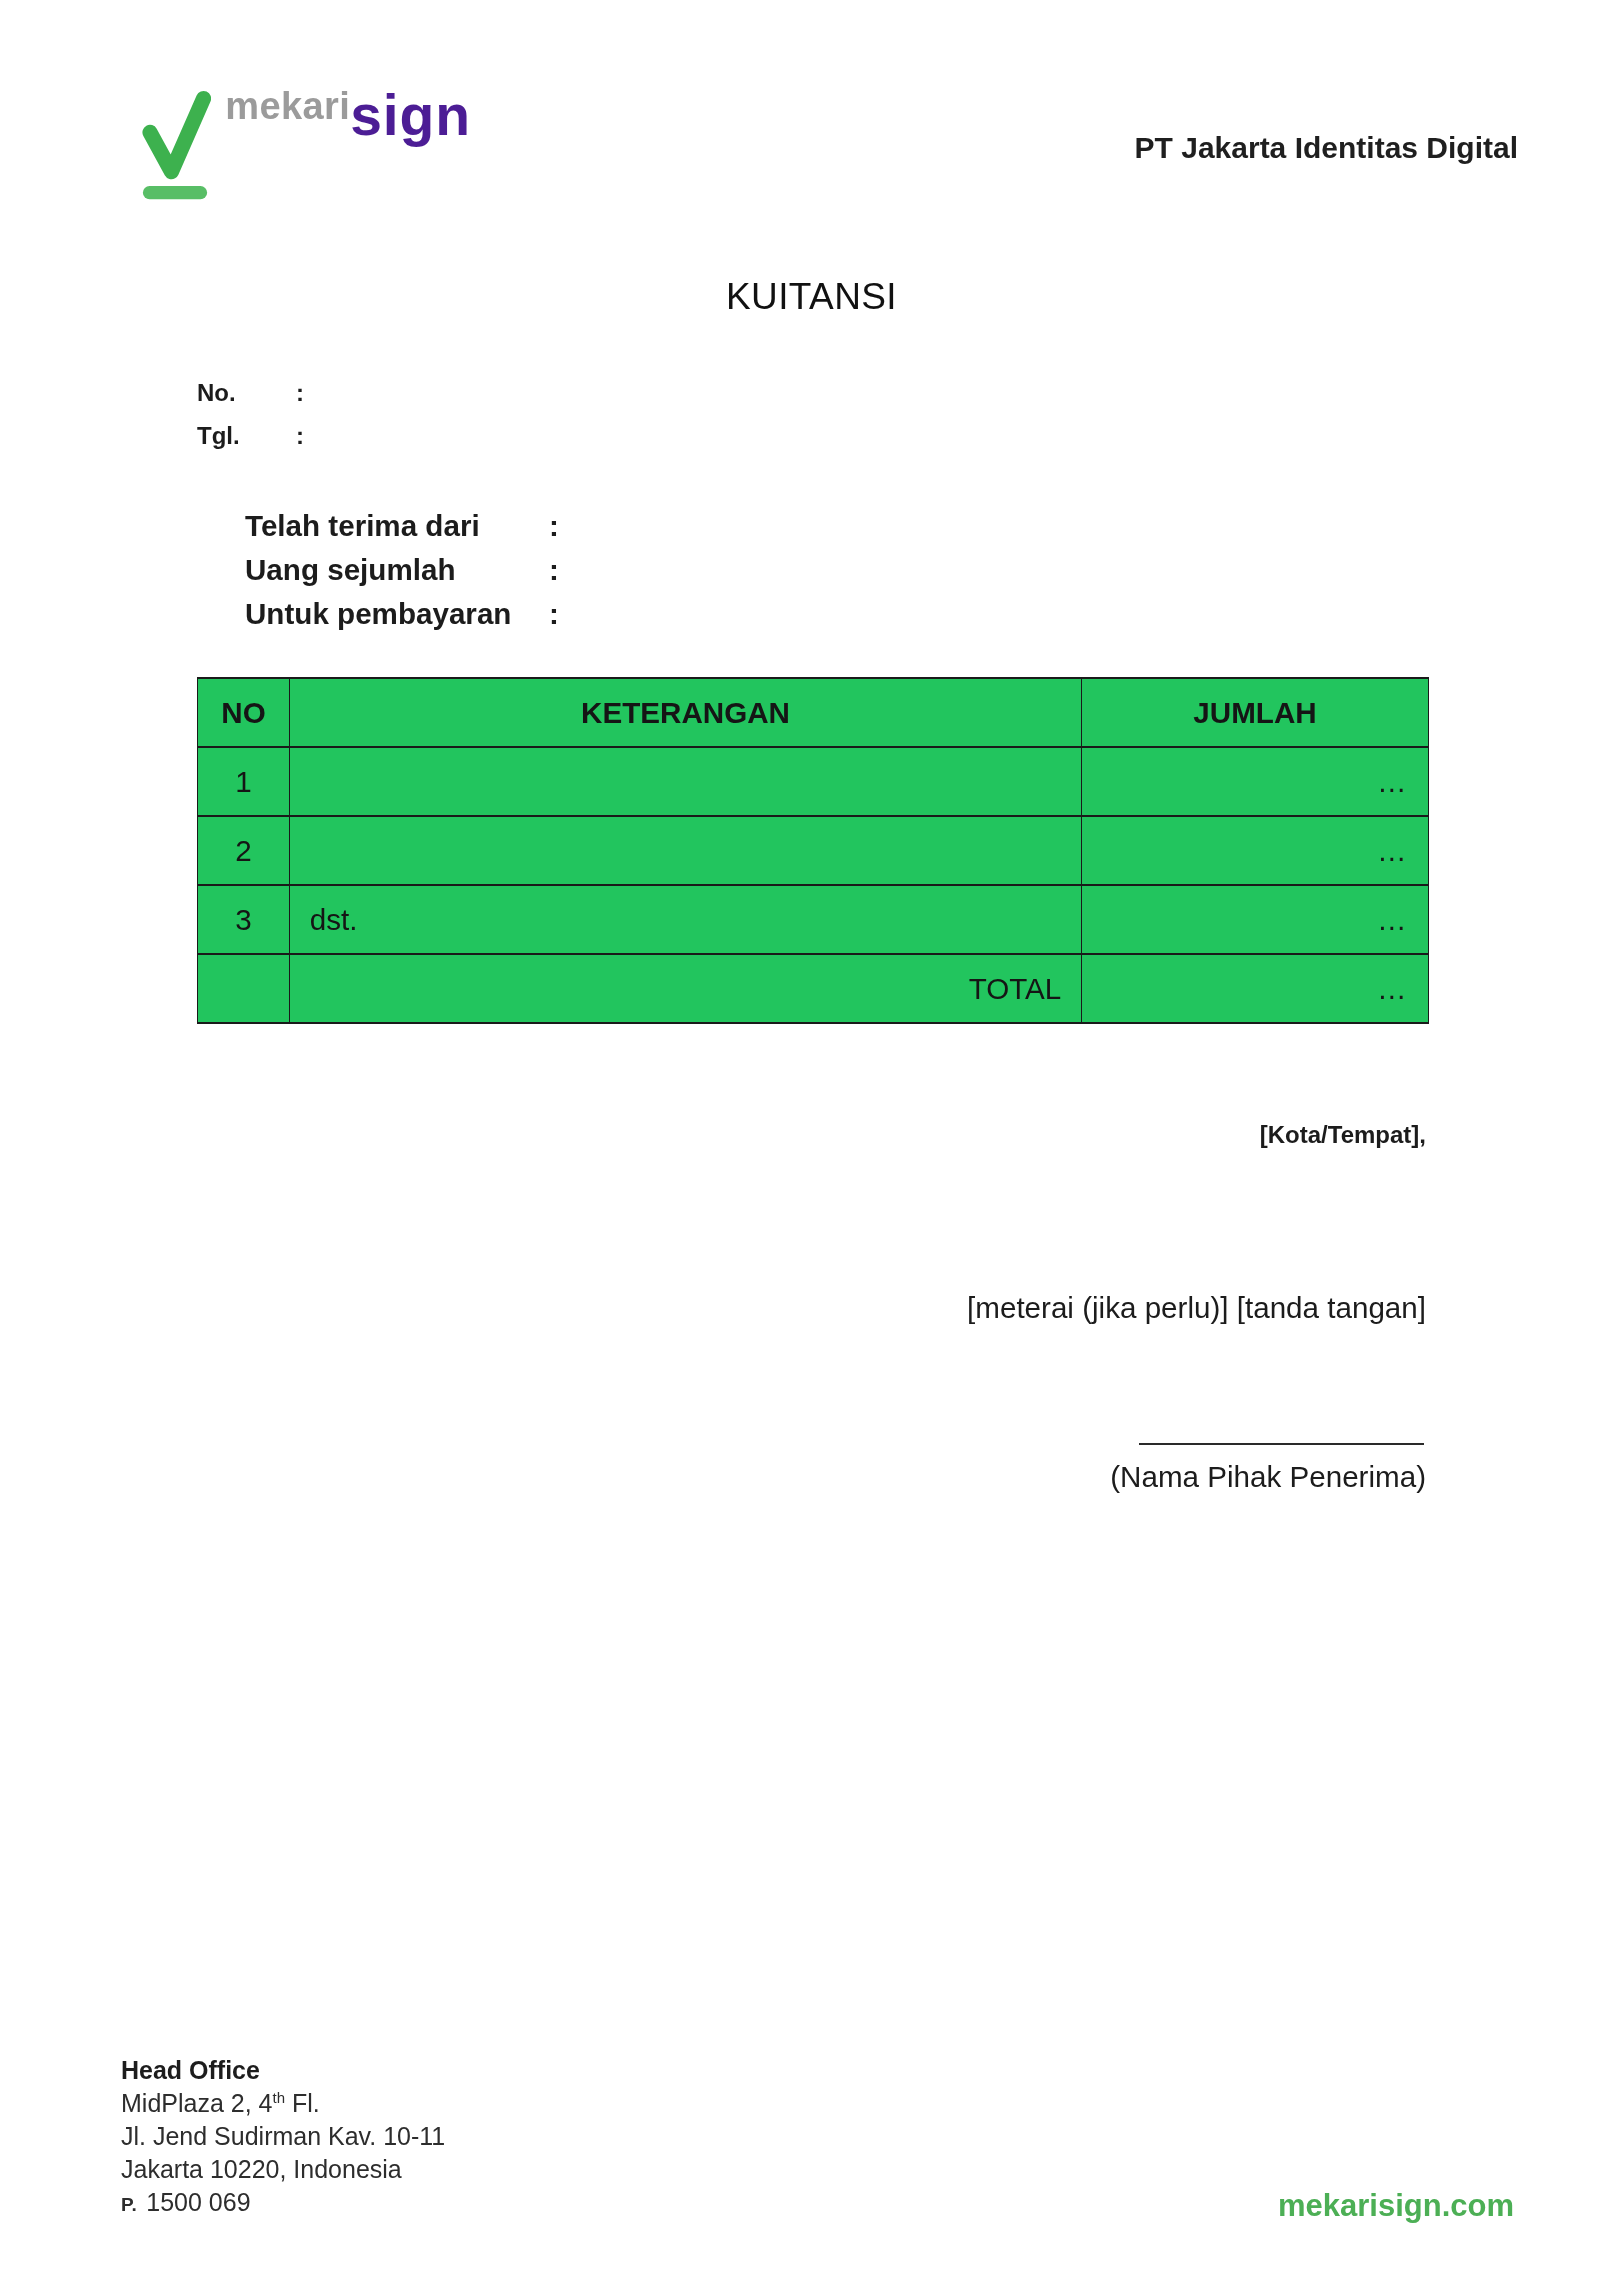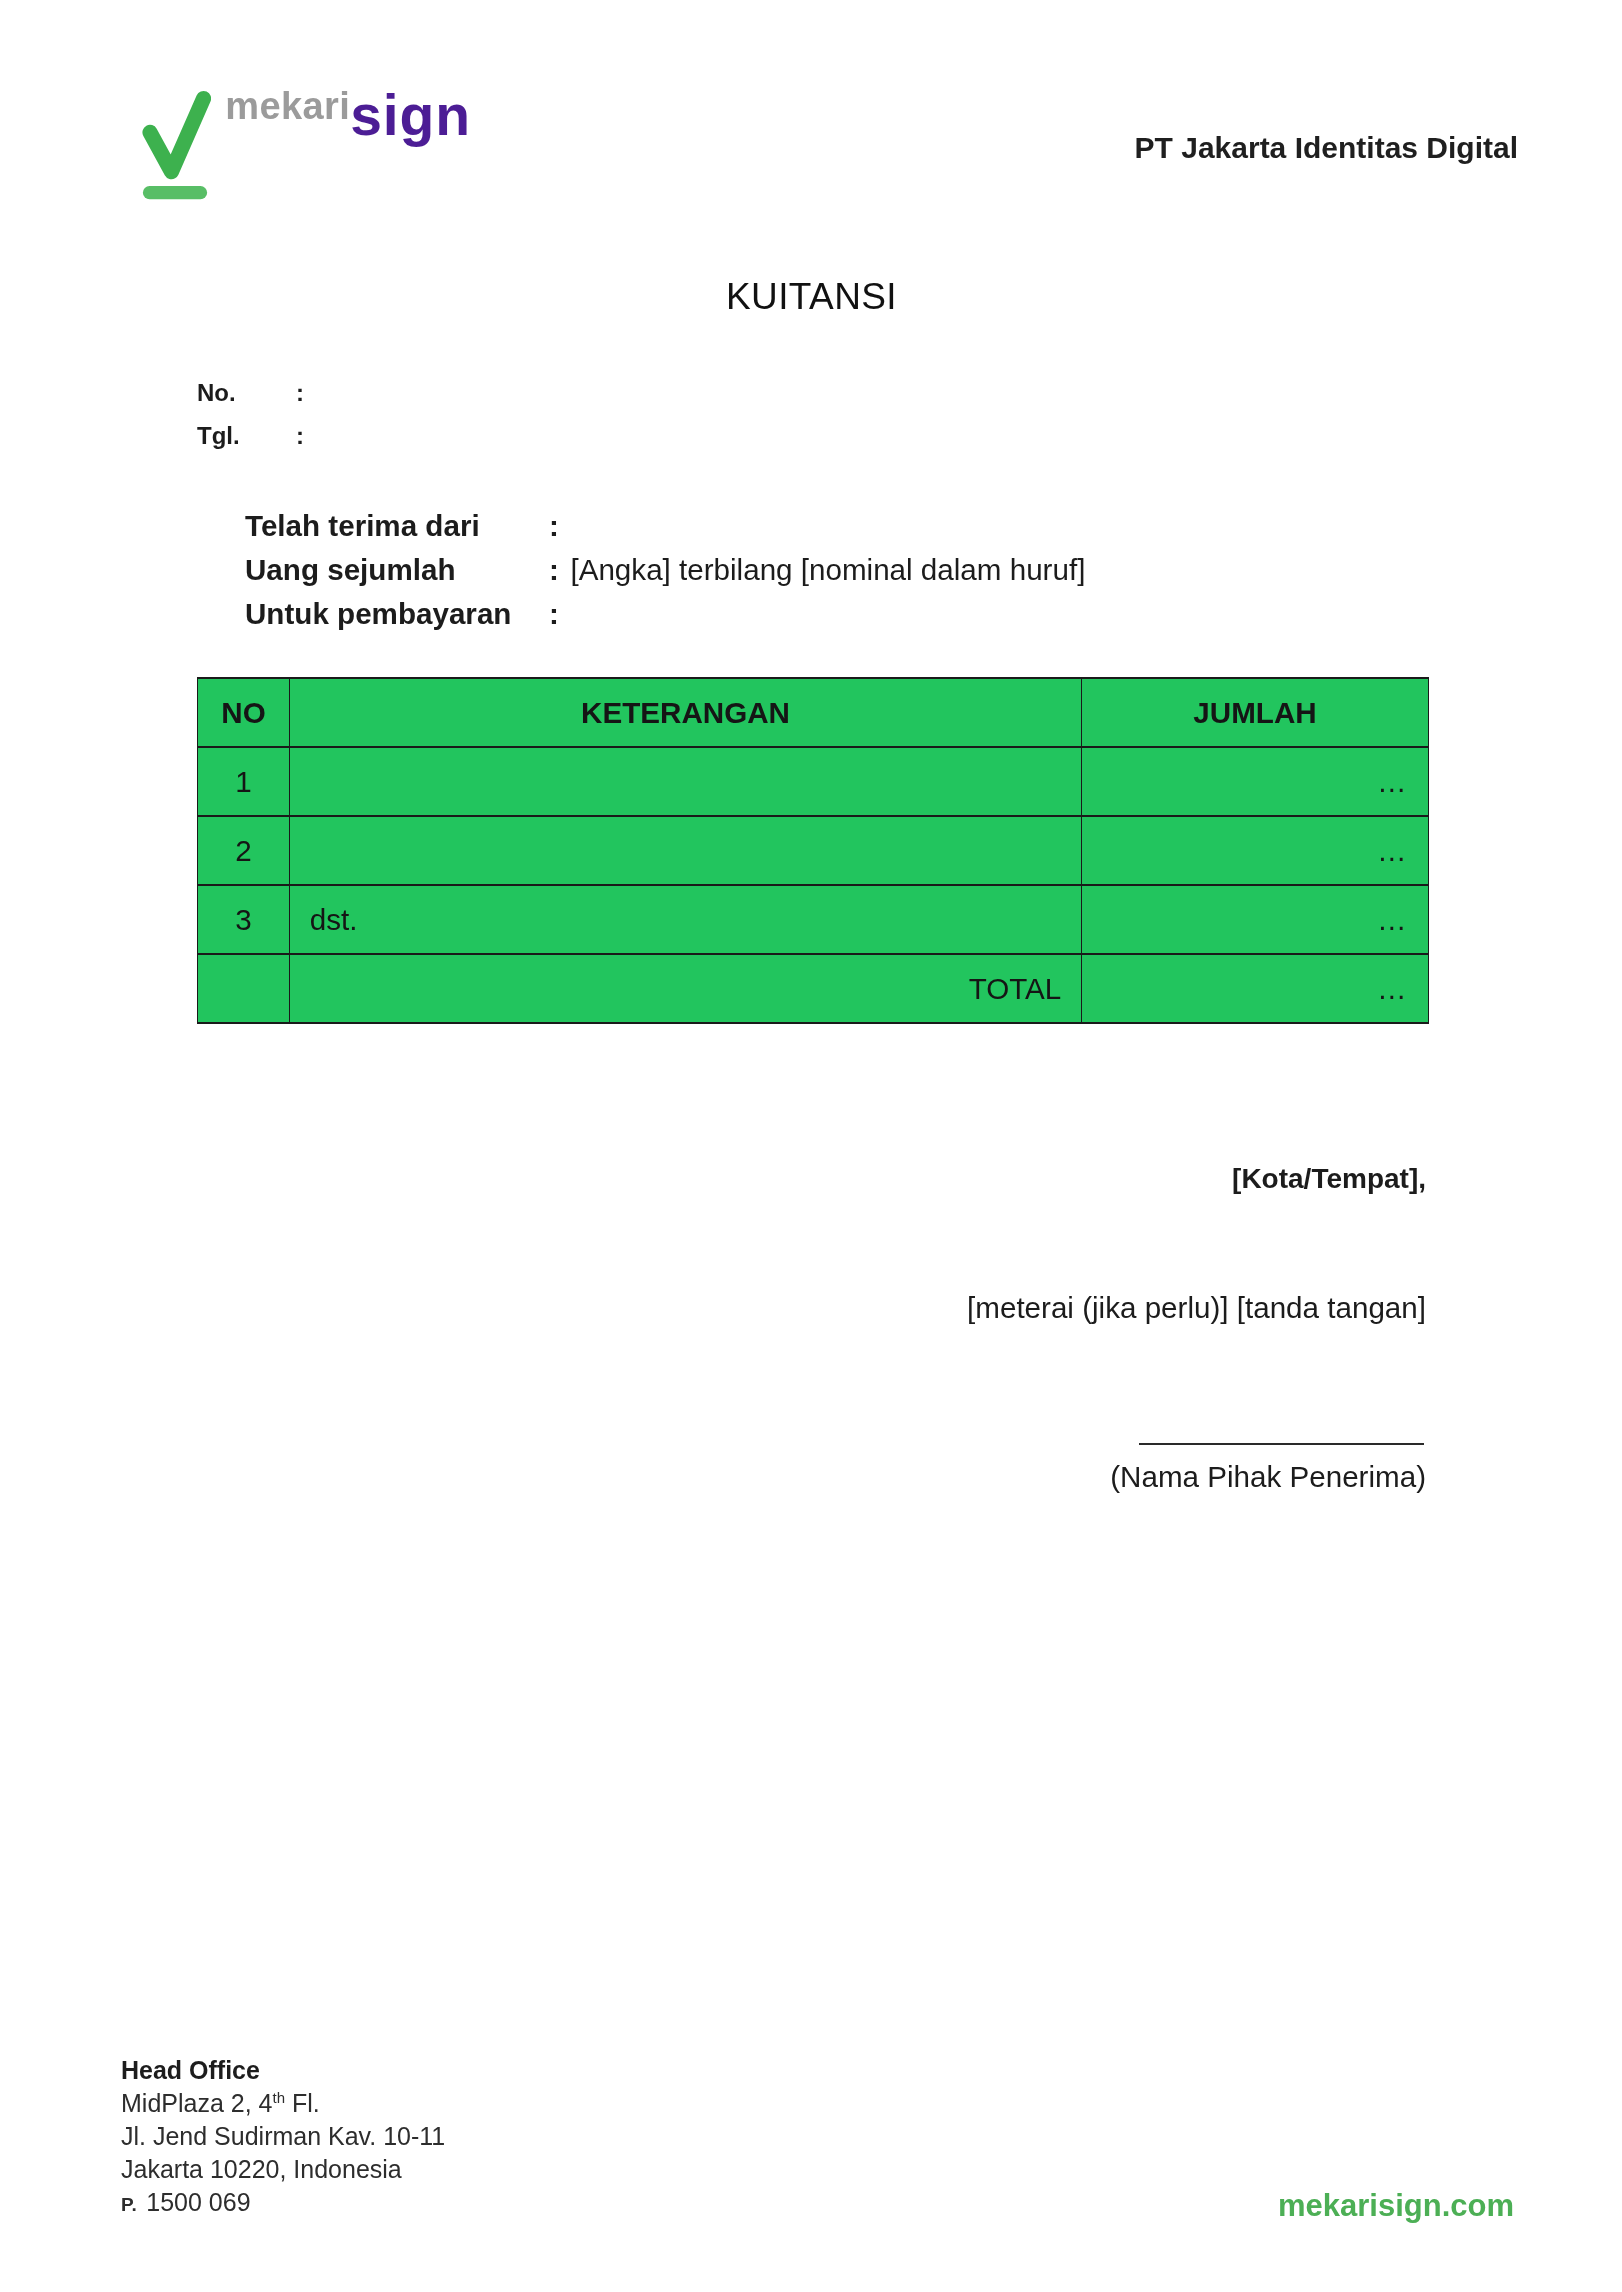--- a/index.html
+++ b/index.html
@@ -44,21 +44,21 @@
     border-top:2.7px solid #1a1a1a; border-bottom:2.7px solid #1a1a1a;
     height:69px; vertical-align:middle; background:#22c55e;
   }
   .items-table th { font-weight:bold; text-align:center; }
   .cell-no  { text-align:center; }
   .cell-ket { text-align:left; padding-left:19.7px; }
   .cell-ket-total { text-align:right; padding-right:19.7px; }
   .cell-jml { text-align:right; padding-right:21.5px; }
 
   
-  .place-label { position:absolute; top:1121px; right:197px; font-size:28px; font-weight:bold;margin-top:42px; }
+  .place-label { position:absolute; top:1121px; right:197px; font-size:24px; font-weight:bold; }
   .stamp-note  { position:absolute; top:1291px; right:197px; font-size:29.6px; font-weight:normal; }
   .sig-line    { position:absolute; top:1443px; right:199px; width:285px; height:0;
                  border-top:2.7px solid #2a2a2a; }
   .sig-name    { position:absolute; top:1460px; right:197px; font-size:29.6px; }
 
   
   .footer-left { position:absolute; left:121px; top:2054px; font-size:25px; color:#2d2d2d; line-height:33px; }
   .office-title { font-weight:bold; color:#1d1d1d; }
   .addr-sup { font-size:15px; vertical-align:super; line-height:0; }
   .phone-line { display:flex; align-items:baseline; }
@@ -100,21 +100,20 @@
 
   <div class="details">
     <div class="detail-row">
       <span class="detail-label">Telah terima dari</span>
       <span class="detail-colon">:</span>
       <span class="detail-value"></span>
     </div>
     <div class="detail-row">
       <span class="detail-label">Uang sejumlah</span>
       <span class="detail-colon">:</span>
-      <span class="detail-value">[Angka] terbilang [nominal dalam huruf]</span>
     </div>
     <div class="detail-row">
       <span class="detail-label">Untuk pembayaran</span>
       <span class="detail-colon">:</span>
       <span class="detail-value"></span>
     </div>
   </div>
 
   <table class="items-table">
     <colgroup>

